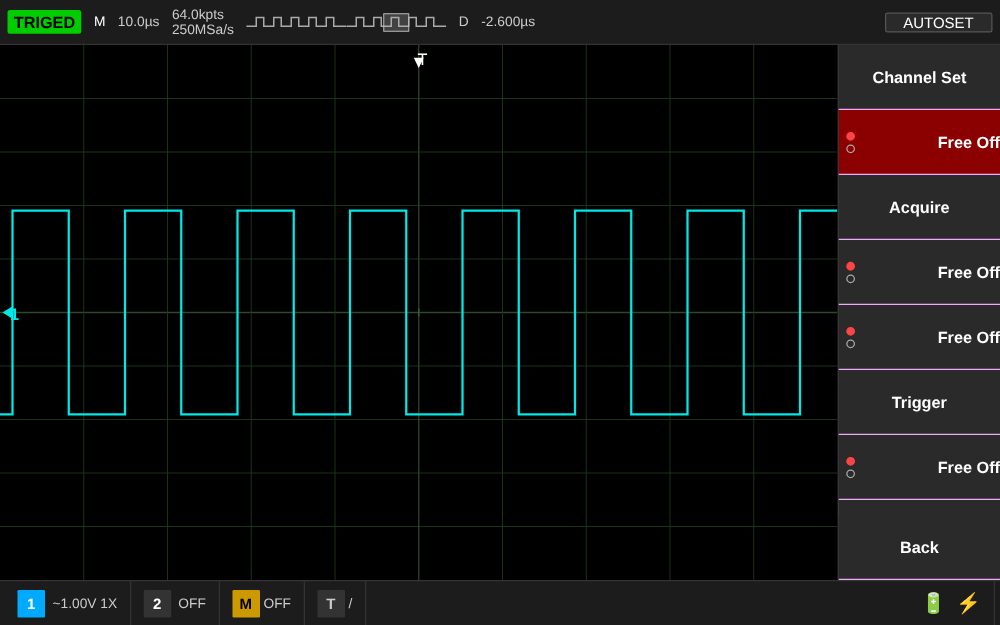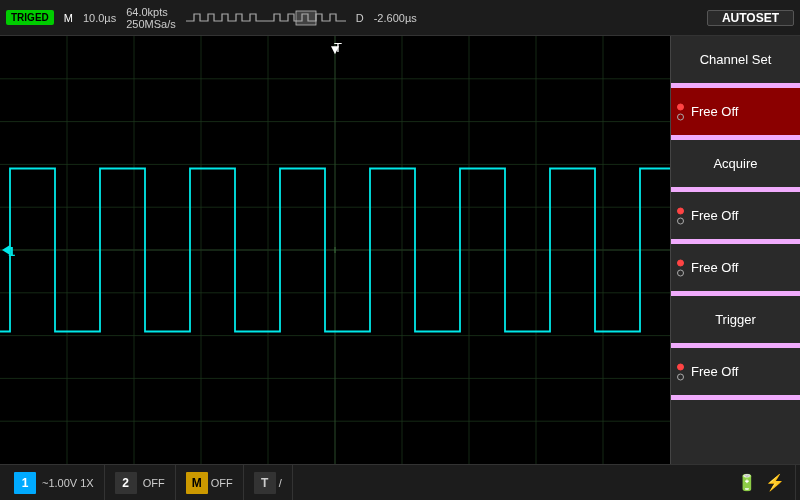--- a/index.html
+++ b/index.html
@@ -27,21 +27,21 @@
       align-items: center;
       padding: 0 6px;
       gap: 10px;
       border-bottom: 1px solid #333;
       flex-shrink: 0;
     }
 
     .triged-badge {
       background: #00cc00;
       color: #000;
-      font-size: 10px;
+      font-size: 13px;
       font-weight: bold;
       padding: 2px 5px;
       border-radius: 2px;
       text-align: right;
     }
 
     .top-bar-item {
       color: #ccc;
       font-size: 11px;
     }
@@ -59,21 +59,21 @@
     .wave-svg {
       width: 80px;
       height: 18px;
     }
 
     .autoset-btn {
       margin-left: auto;
       background: #2a2a2a;
       color: #fff;
       font-size: 12px;
-      font-weight: bold;
+      font-weight: normal;
       padding: 0 14px;
       border: 1px solid #555;
       border-radius: 2px;
       cursor: pointer;
     }
 
     
     .main-area {
       display: flex;
       flex: 1;
@@ -104,36 +104,36 @@
       flex-shrink: 0;
     }
 
     .menu-btn {
       height: 52px;
       display: flex;
       align-items: center;
       justify-content: center;
       color: #fff;
       font-size: 13px;
-      font-weight: normal;
-      border-bottom: 5px solid #f0abfc;
+      font-weight: bold;
+      border-bottom: 1px solid #f0abfc;
       cursor: pointer;
       background: #2a2a2a;
       text-align: center;
     }
 
     .menu-btn.active {
       background: #8b0000;
       color: #fff;
     }
 
     .menu-btn.with-radio {
       position: relative;
       padding-left: 20px;
-      justify-content: flex-start;
+      justify-content: flex-end;
     }
 
     .radio-indicators {
       position: absolute;
       left: 6px;
       top: 50%;
       transform: translateY(-50%);
       display: flex;
       flex-direction: column;
       gap: 3px;
@@ -366,20 +366,21 @@
       <div class="menu-btn with-radio">
         <div class="radio-indicators">
           <div class="radio-dot filled"></div>
           <div class="radio-dot"></div>
         </div>
         <span>Free Off</span>
       </div>
 
       <div class="spacer"></div>
 
+      <div class="menu-btn">Back</div>
     </div>
 
   </div>
 
   <div class="bottom-bar">
 
     <div class="bottom-item">
       <div class="ch1-indicator">1</div>
       <span>~1.00V 1X</span>
     </div>

